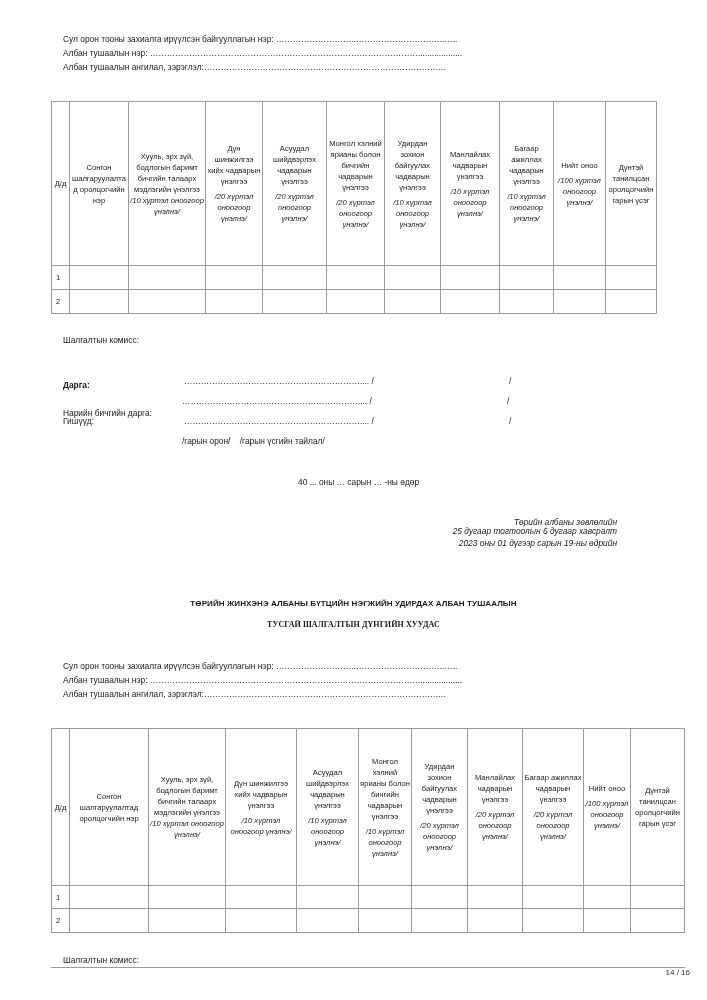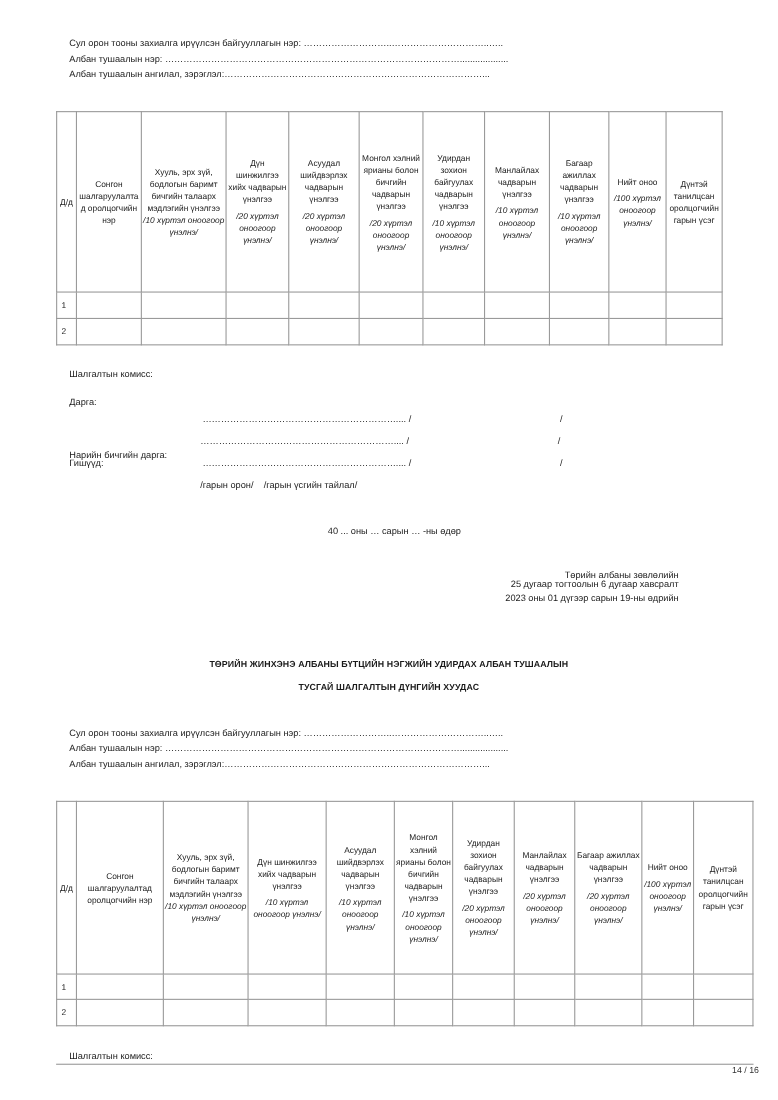--- a/index.html
+++ b/index.html
@@ -7,21 +7,21 @@
          font-family: "Liberation Sans", sans-serif; color: #1a1a1a; font-size: 8.4px; }
   .abs { position: absolute; white-space: nowrap; }
   .line { font-size: 8.4px; line-height: 11px; margin-left: 12px; }
   table.grid { position: absolute; border-collapse: collapse; table-layout: fixed; }
   table.grid td { border: 1px solid #9a9a9a; padding: 0 1px; text-align: center; vertical-align: middle;
                   font-size: 7.6px; line-height: 11px; color: #1a1a1a; white-space: normal; word-wrap: break-word; }
   table.grid td.num { text-align: left; padding-left: 4px; font-size: 7.6px; }
   table.grid td .it { font-style: italic; display: block; margin-top: 4px; }
   table.grid td .lbl { display: block; }
   .title { font-weight: bold; font-size: 8px; text-align: center; width: 707px; left: 0; letter-spacing: 0.1px; }
-  .right-it { text-align: left; right: 90px; }
+  .right-it { font-style: italic; text-align: left; right: 90px; }
   .footer-rule { position: absolute; left: 51px; width: 634px; top: 967px; height: 1px; background: #9a9a9a; }
 </style>
 </head>
 <body>
 
 <div>
   <div class="abs line" style="left:51px;top:34px;">Сул орон тооны захиалга ирүүлсэн байгууллагын нэр: ………………………..…………………………..…..</div>
   <div class="abs line" style="left:51px;top:48px;">Албан тушаалын нэр: ……………………………………………………………………………………...................</div>
   <div class="abs line" style="left:51px;top:62px;">Албан тушаалын ангилал, зэрэглэл:…………………………………………………………………………...</div>
 </div>
@@ -109,21 +109,21 @@
         <td></td>
     <td></td>
         <td></td>
   </tr>
 </tbody>
   </table>
 
 <div>
   <div class="abs line" style="left:51px;top:335px;">Шалгалтын комисс:</div>
 
-  <div class="abs line" style="left:51px;top:360px;">Дарга:</div>
+  <div class="abs line" style="left:51px;top:380px;font-weight:bold;">Дарга:</div>
   <div class="abs line" style="left:172px;top:376px;">……………………………………………………….... /</div>
   <div class="abs line" style="left:497px;top:376px;">/</div>
 
   <div class="abs line" style="left:51px;top:408px;">Нарийн бичгийн дарга:</div>
   <div class="abs line" style="left:170px;top:396px;">……………………………………………………….... /</div>
   <div class="abs line" style="left:495px;top:396px;">/</div>
 
   <div class="abs line" style="left:51px;top:416px;">Гишүүд:</div>
   <div class="abs line" style="left:172px;top:416px;">……………………………………………………….... /</div>
   <div class="abs line" style="left:497px;top:416px;">/</div>
@@ -133,21 +133,21 @@
 
 <div class="abs line" style="left:286px;top:477px;">40 ... оны … сарын … -ны өдөр</div>
 
 <div>
   <div class="abs line right-it" style="top:517px;">Төрийн албаны зөвлөлийн</div>
   <div class="abs line right-it" style="top:538px;">2023 оны 01 дүгээр сарын 19-ны өдрийн</div>
   <div class="abs line right-it" style="top:526px;">25 дугаар тогтоолын 6 дугаар хавсралт</div>
 </div>
 
 <div class="abs title" style="top:599px;text-align:center;">ТӨРИЙН ЖИНХЭНЭ АЛБАНЫ БҮТЦИЙН НЭГЖИЙН УДИРДАХ АЛБАН ТУШААЛЫН</div>
-<div class="abs title" style="top:620px;">ТУСГАЙ ШАЛГАЛТЫН ДҮНГИЙН ХУУДАС</div>
+<div class="abs title" style="top:620px;font-family:Liberation Serif, serif;">ТУСГАЙ ШАЛГАЛТЫН ДҮНГИЙН ХУУДАС</div>
 
 <div>
   <div class="abs line" style="left:51px;top:661px;">Сул орон тооны захиалга ирүүлсэн байгууллагын нэр: ………………………..…………………………..…..</div>
   <div class="abs line" style="left:51px;top:675px;">Албан тушаалын нэр: ……………………………………………………………………………………...................</div>
   <div class="abs line" style="left:51px;top:689px;">Албан тушаалын ангилал, зэрэглэл:…………………………………………………………………………...</div>
 </div>
 
 <table class="grid" style="left:51px;top:728px;width:633px;">
   <colgroup>
     <col style="width:18px">

